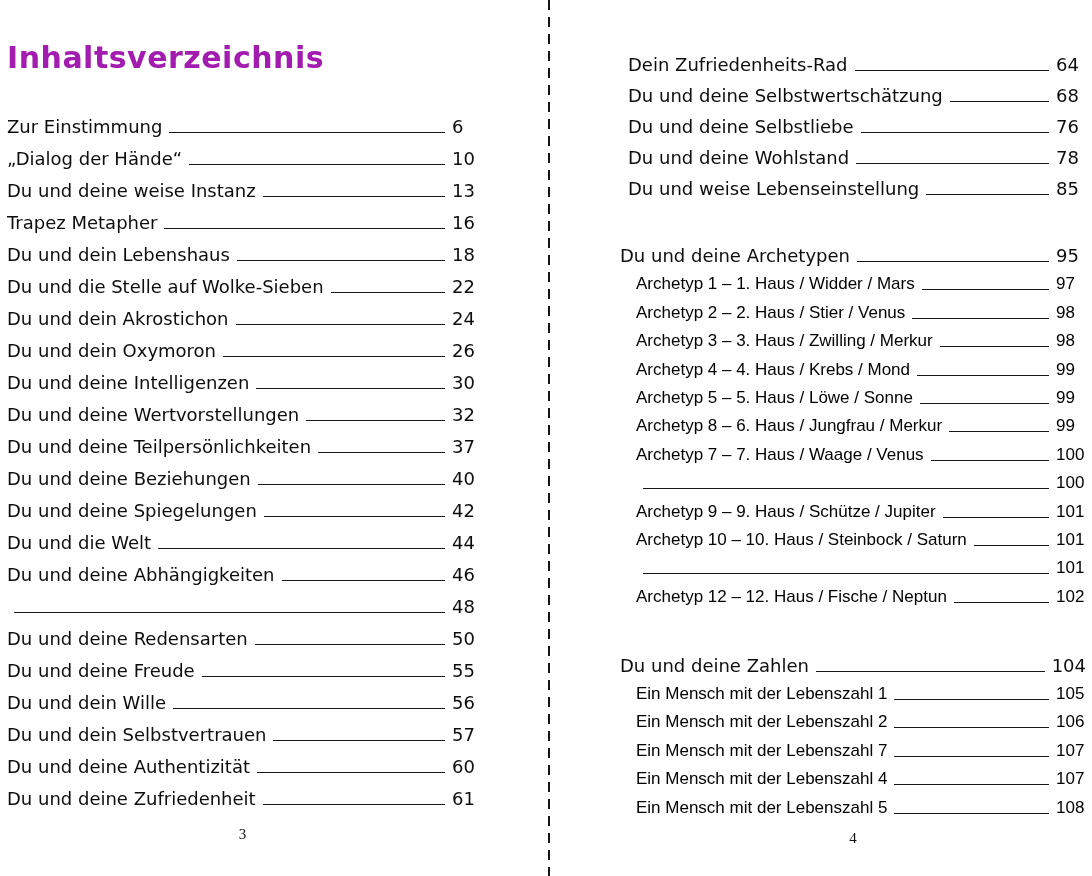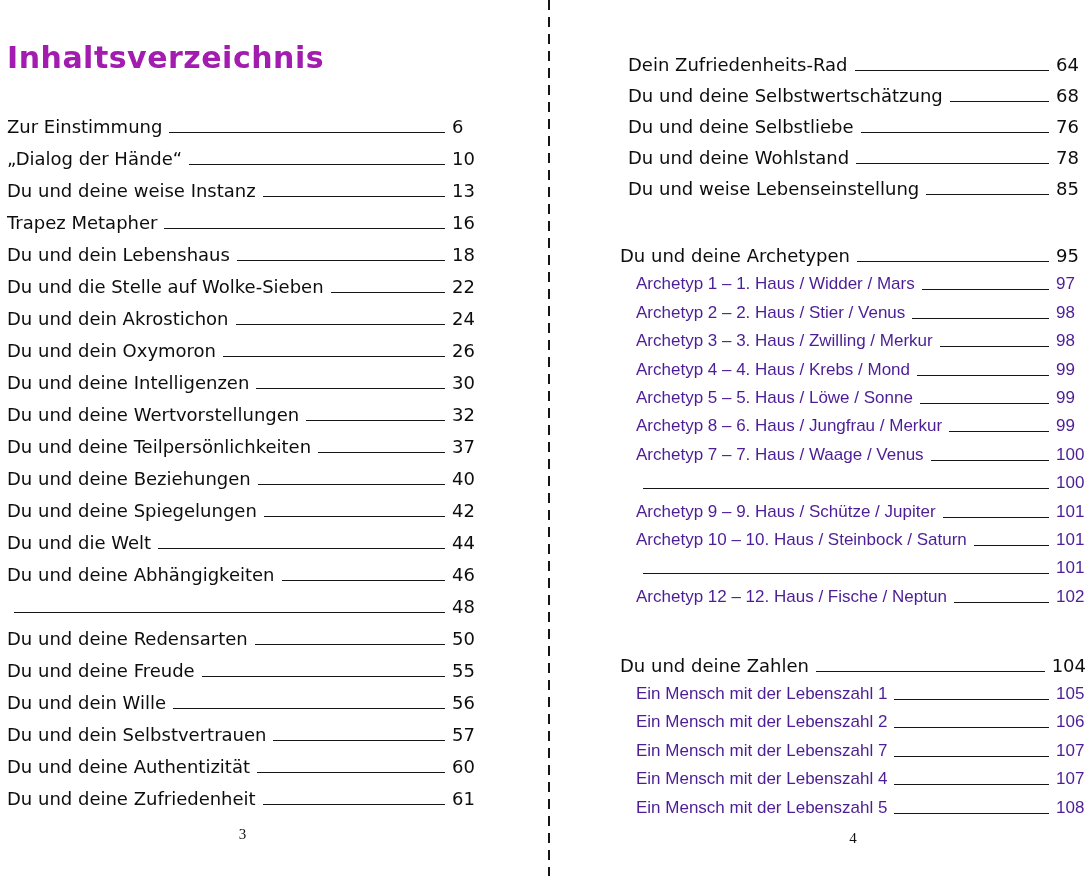--- a/index.html
+++ b/index.html
@@ -37,21 +37,21 @@
     align-items: flex-end;
   }
   .hand {
     font-family: "DejaVu Sans", sans-serif;
     font-size: 18px;
     color: #0d0d0d;
   }
   .plain {
     font-family: "Liberation Sans", sans-serif;
     font-size: 17px;
-    color: #4c1d95;
+    color: #000000;
   }
   .left-rows > .toc-row { height: 32px; }
   .top-rows  > .toc-row { height: 31px; margin-left: 8px; }
   .sub-rows  > .toc-row { height: 28.4px; padding-left: 16px; }
   .heading-row { height: 31px; }
   .heading-archetypen { margin-top: 36px; }
   .heading-zahlen     { margin-top: 38px; }
 
   .toc-label { white-space: nowrap; }
   .toc-leader {

